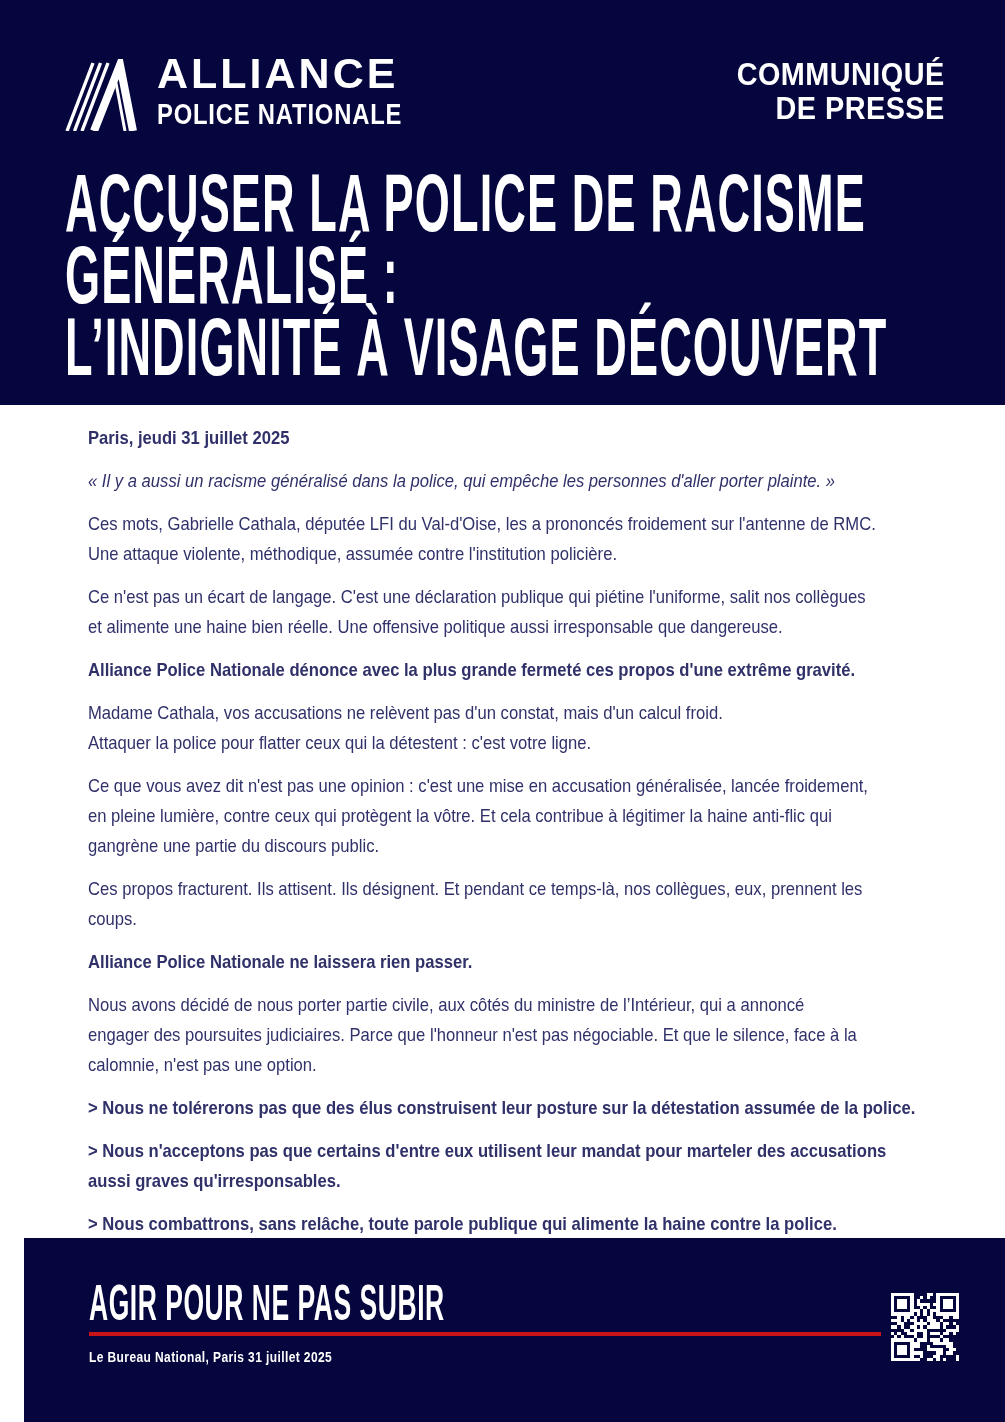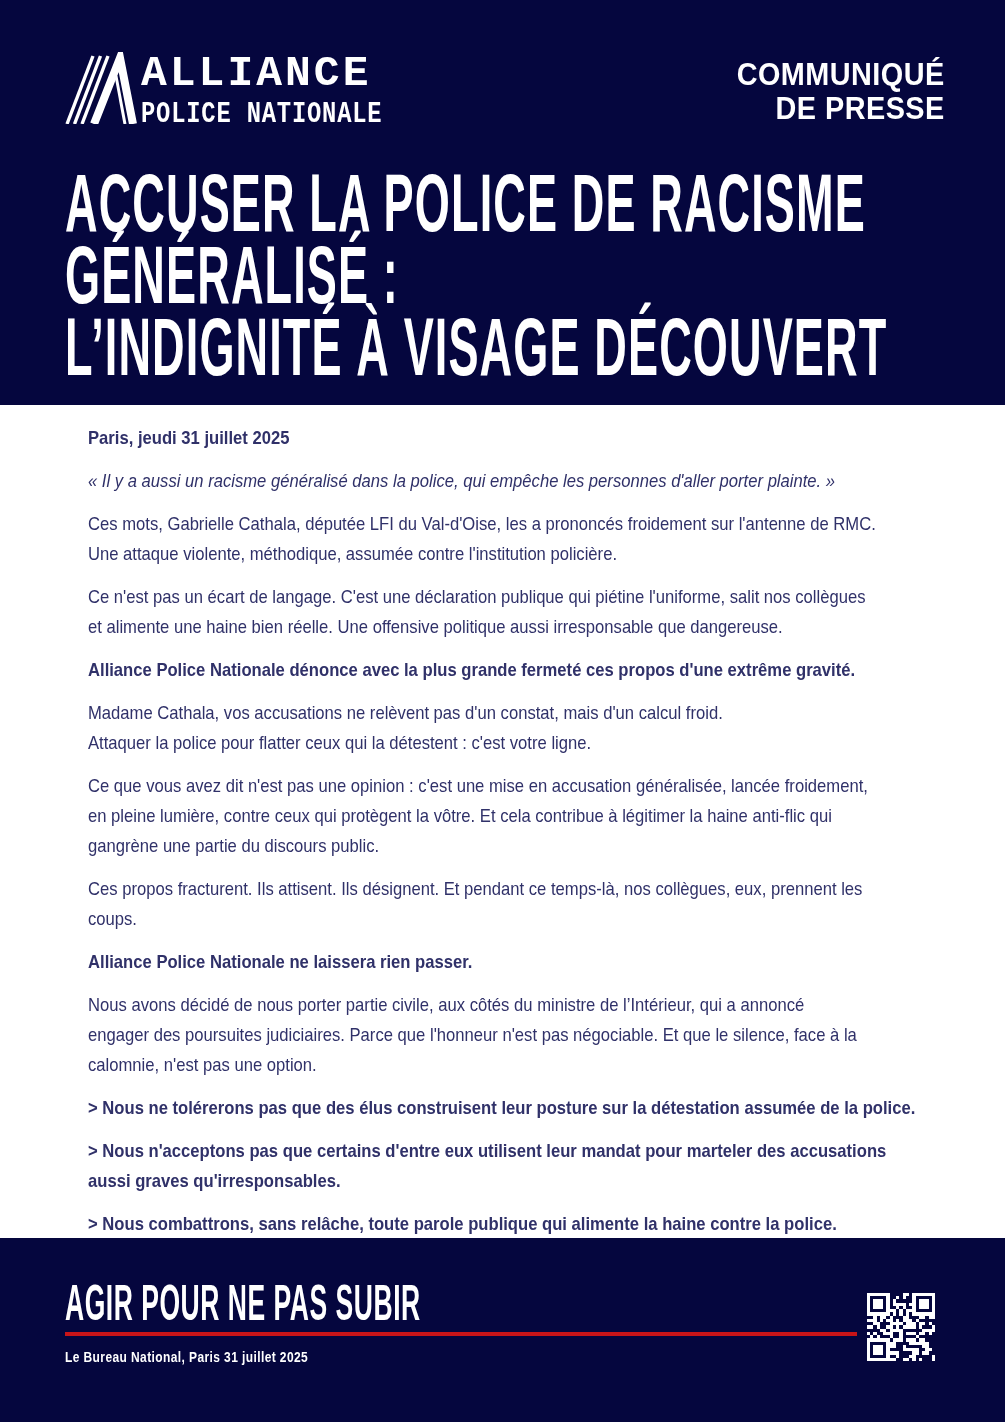--- a/index.html
+++ b/index.html
@@ -13,21 +13,21 @@
   .page { width: 1005px; height: 1422px; position: relative; }
 
   
   .hero {
     height: 405px;
     background: #05063e;
     color: #ffffff;
     padding: 52px 60px 0 65px;
   }
   .hero-top { display: flex; justify-content: space-between; align-items: flex-start; }
-  .logo { display: flex; align-items: flex-start; gap: 4px; font-family: Liberation Mono, monospace; }
+  .logo { display: flex; align-items: flex-end; gap: 20px; }
   .logo-mark { display: block; }
   .logo-text { padding-bottom: 2px; }
   .logo-brand {
     font-size: 43px; font-weight: 700; line-height: 1;
     letter-spacing: 3px; white-space: nowrap;
   }
   .logo-sub {
     font-size: 29px; font-weight: 700; line-height: 1; margin-top: 5px;
     letter-spacing: 1px; white-space: nowrap;
     transform: scaleX(.82); transform-origin: 0 50%;
@@ -53,21 +53,21 @@
     transform: scaleX(.875); transform-origin: 0 0;
     color: #303169; font-size: 19px; line-height: 30px;
   }
   .content-inner p { margin: 0 0 13px; white-space: pre-line; }
   .bold { font-weight: 700; }
   .quote { font-style: italic; }
 
   
   .footer {
     height: 184px; background: #05063e; color: #ffffff;
-    padding: 42px 60px 0 65px; position: relative;
+    padding: 42px 60px 0 65px; position: relative; margin-left: 24px;
   }
   .slogan {
     font-size: 50px; font-weight: 700; line-height: 46px; letter-spacing: 1px;
     transform: scaleX(.53); transform-origin: 0 0; white-space: nowrap;
   }
   .red-line { width: 792px; height: 4px; background: #c81418; margin-top: 6px; }
   .signature {
     margin-top: 12px; font-size: 15px; font-weight: 700; letter-spacing: .5px;
     transform: scaleX(.8); transform-origin: 0 0; white-space: nowrap;
   }

